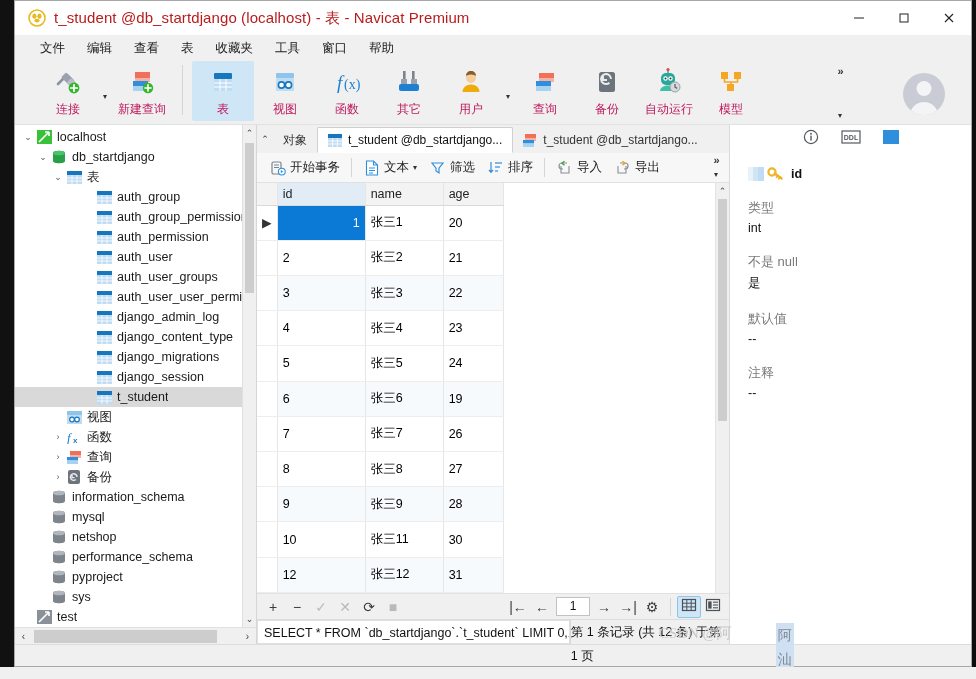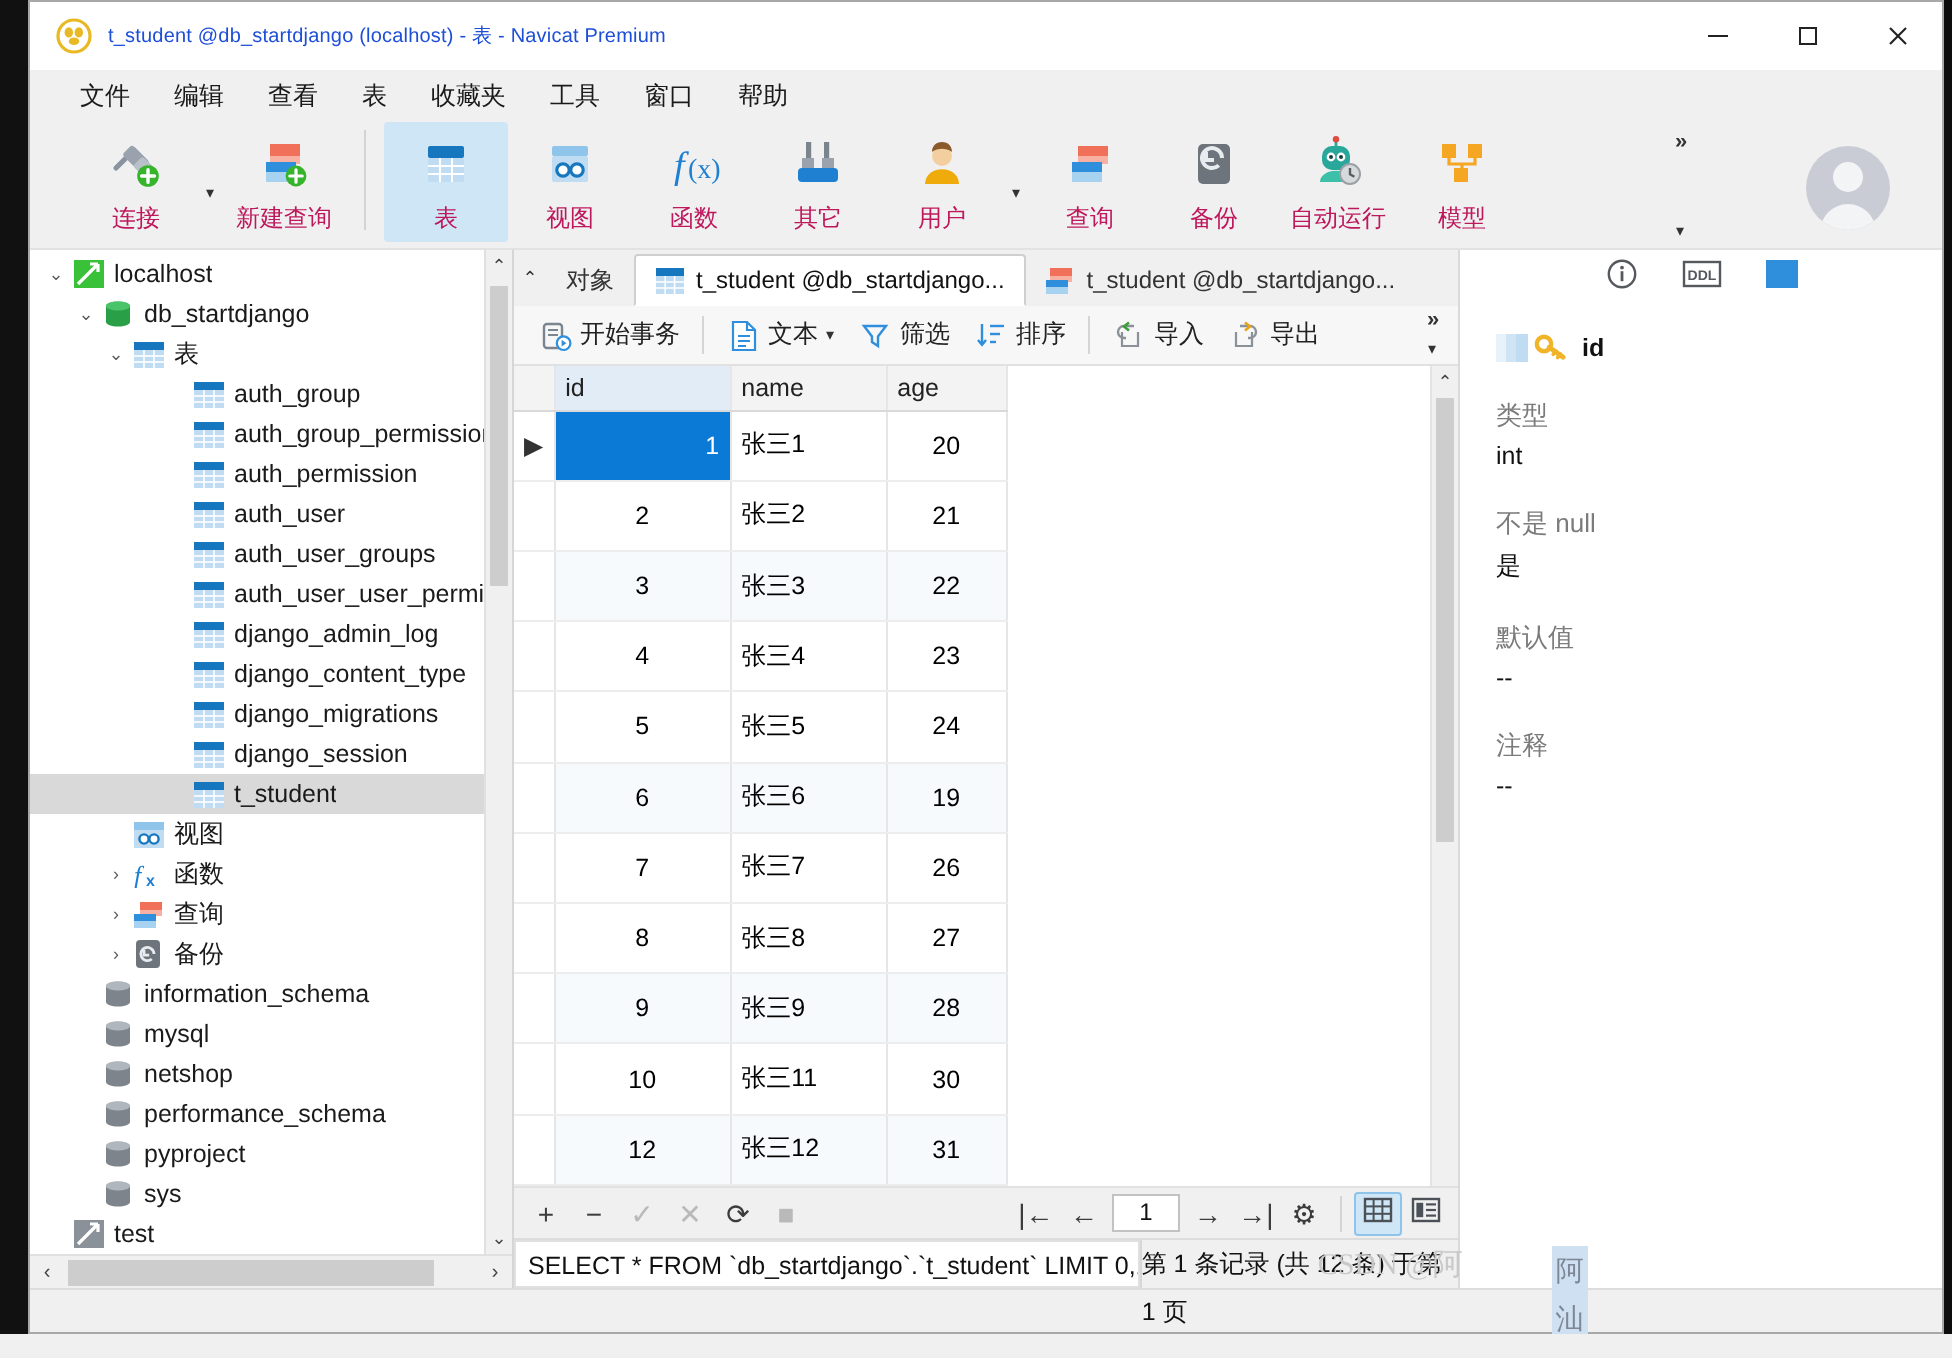--- a/index.html
+++ b/index.html
@@ -21,21 +21,21 @@
     position:absolute; left:14px; top:0; width:958px; height:667px;
     background:#f0f0f0; border:1px solid #a8a8a8;
     display:flex; flex-direction:column;
   }
   
   .titlebar { height:34px; background:#ffffff; display:flex; align-items:center; position:relative; flex:none; }
   .logo {
     width:18px; height:18px; margin-left:13px; margin-right:8px; position:relative; flex:none;
   }
   .logo svg { display:block; }
-  .title-text { font-size:10px; color:#1d4ed8; letter-spacing:.1px; }
+  .title-text { font-size:15px; color:#b91c1c; letter-spacing:.1px; }
   .wbtns { position:absolute; right:0; top:0; height:34px; display:flex; }
   .wbtn { width:45px; height:34px; display:flex; align-items:center; justify-content:center; color:#222; }
 
   
   .menubar { height:26px; background:#f0f0f0; display:flex; align-items:center; padding-left:14px; flex:none; }
   .menu-item { padding:3px 11px; font-size:12.5px; color:#1a1a1a; }
 
   
   .toolbar { height:64px; background:#f0f0f0; display:flex; align-items:flex-start; padding-left:22px; position:relative; flex:none; border-bottom:1px solid #e2e2e2; }
   .tb-item { width:62px; height:60px; display:flex; flex-direction:column; align-items:center; justify-content:flex-start; padding-top:5px; border-radius:2px; }
@@ -89,21 +89,21 @@
   .gt-overflow { position:absolute; right:4px; top:1px; display:flex; flex-direction:column; align-items:center; width:18px; }
 
   
   .grid-wrap { flex:1; background:#fff; display:flex; min-height:0; position:relative; overflow:hidden; border-bottom:1px solid #e1e1e1; }
   table.grid { border-collapse:collapse; table-layout:fixed; }
   table.grid th, table.grid td { border-right:1px solid #e6e6e6; border-bottom:1px solid #ededed; height:22px; font-size:12.5px; padding:0 5px; }
   table.grid th { background:#f3f3f3; color:#222; font-weight:normal; text-align:left; border-bottom:1px solid #d9d9d9; }
   table.grid th.active-col { background:#e1ecf7; }
   col.c-marker { width:14px; } col.c-id { width:88px; } col.c-name { width:78px; } col.c-age { width:60px; }
   td.marker { background:#fff; border-right:1px solid #e0e0e0; padding:0; text-align:center; color:#333; font-size:8px; }
-  td.num { text-align:center;margin-top:28px; }
+  td.num { text-align:left;margin-top:28px; }
   tr.alt td:not(.marker) { background:#f7fafd; }
   td.selcell { background:#0a7ad6; color:#fff; text-align:right; }
   .gv-sb { position:absolute; right:0; top:0; width:14px; bottom:0; background:#f0f0f0; border-left:1px solid #e3e3e3; }
   .gv-arrow { height:15px; display:flex; align-items:center; justify-content:center; font-size:9px; color:#444; }
   .gv-thumb { position:absolute; left:2px; right:2px; top:16px; height:222px; background:#cdcdcd; }
 
   
   .grid-footer { height:26px; background:#f0f0f0; display:flex; align-items:center; padding:0 4px; flex:none; border-bottom:1px solid #dcdcdc; }
   .gf-btn { width:24px; height:22px; display:flex; align-items:center; justify-content:center; font-size:14px; color:#3c3c3c; }
   .gf-btn.dim { color:#b9b9b9; }

